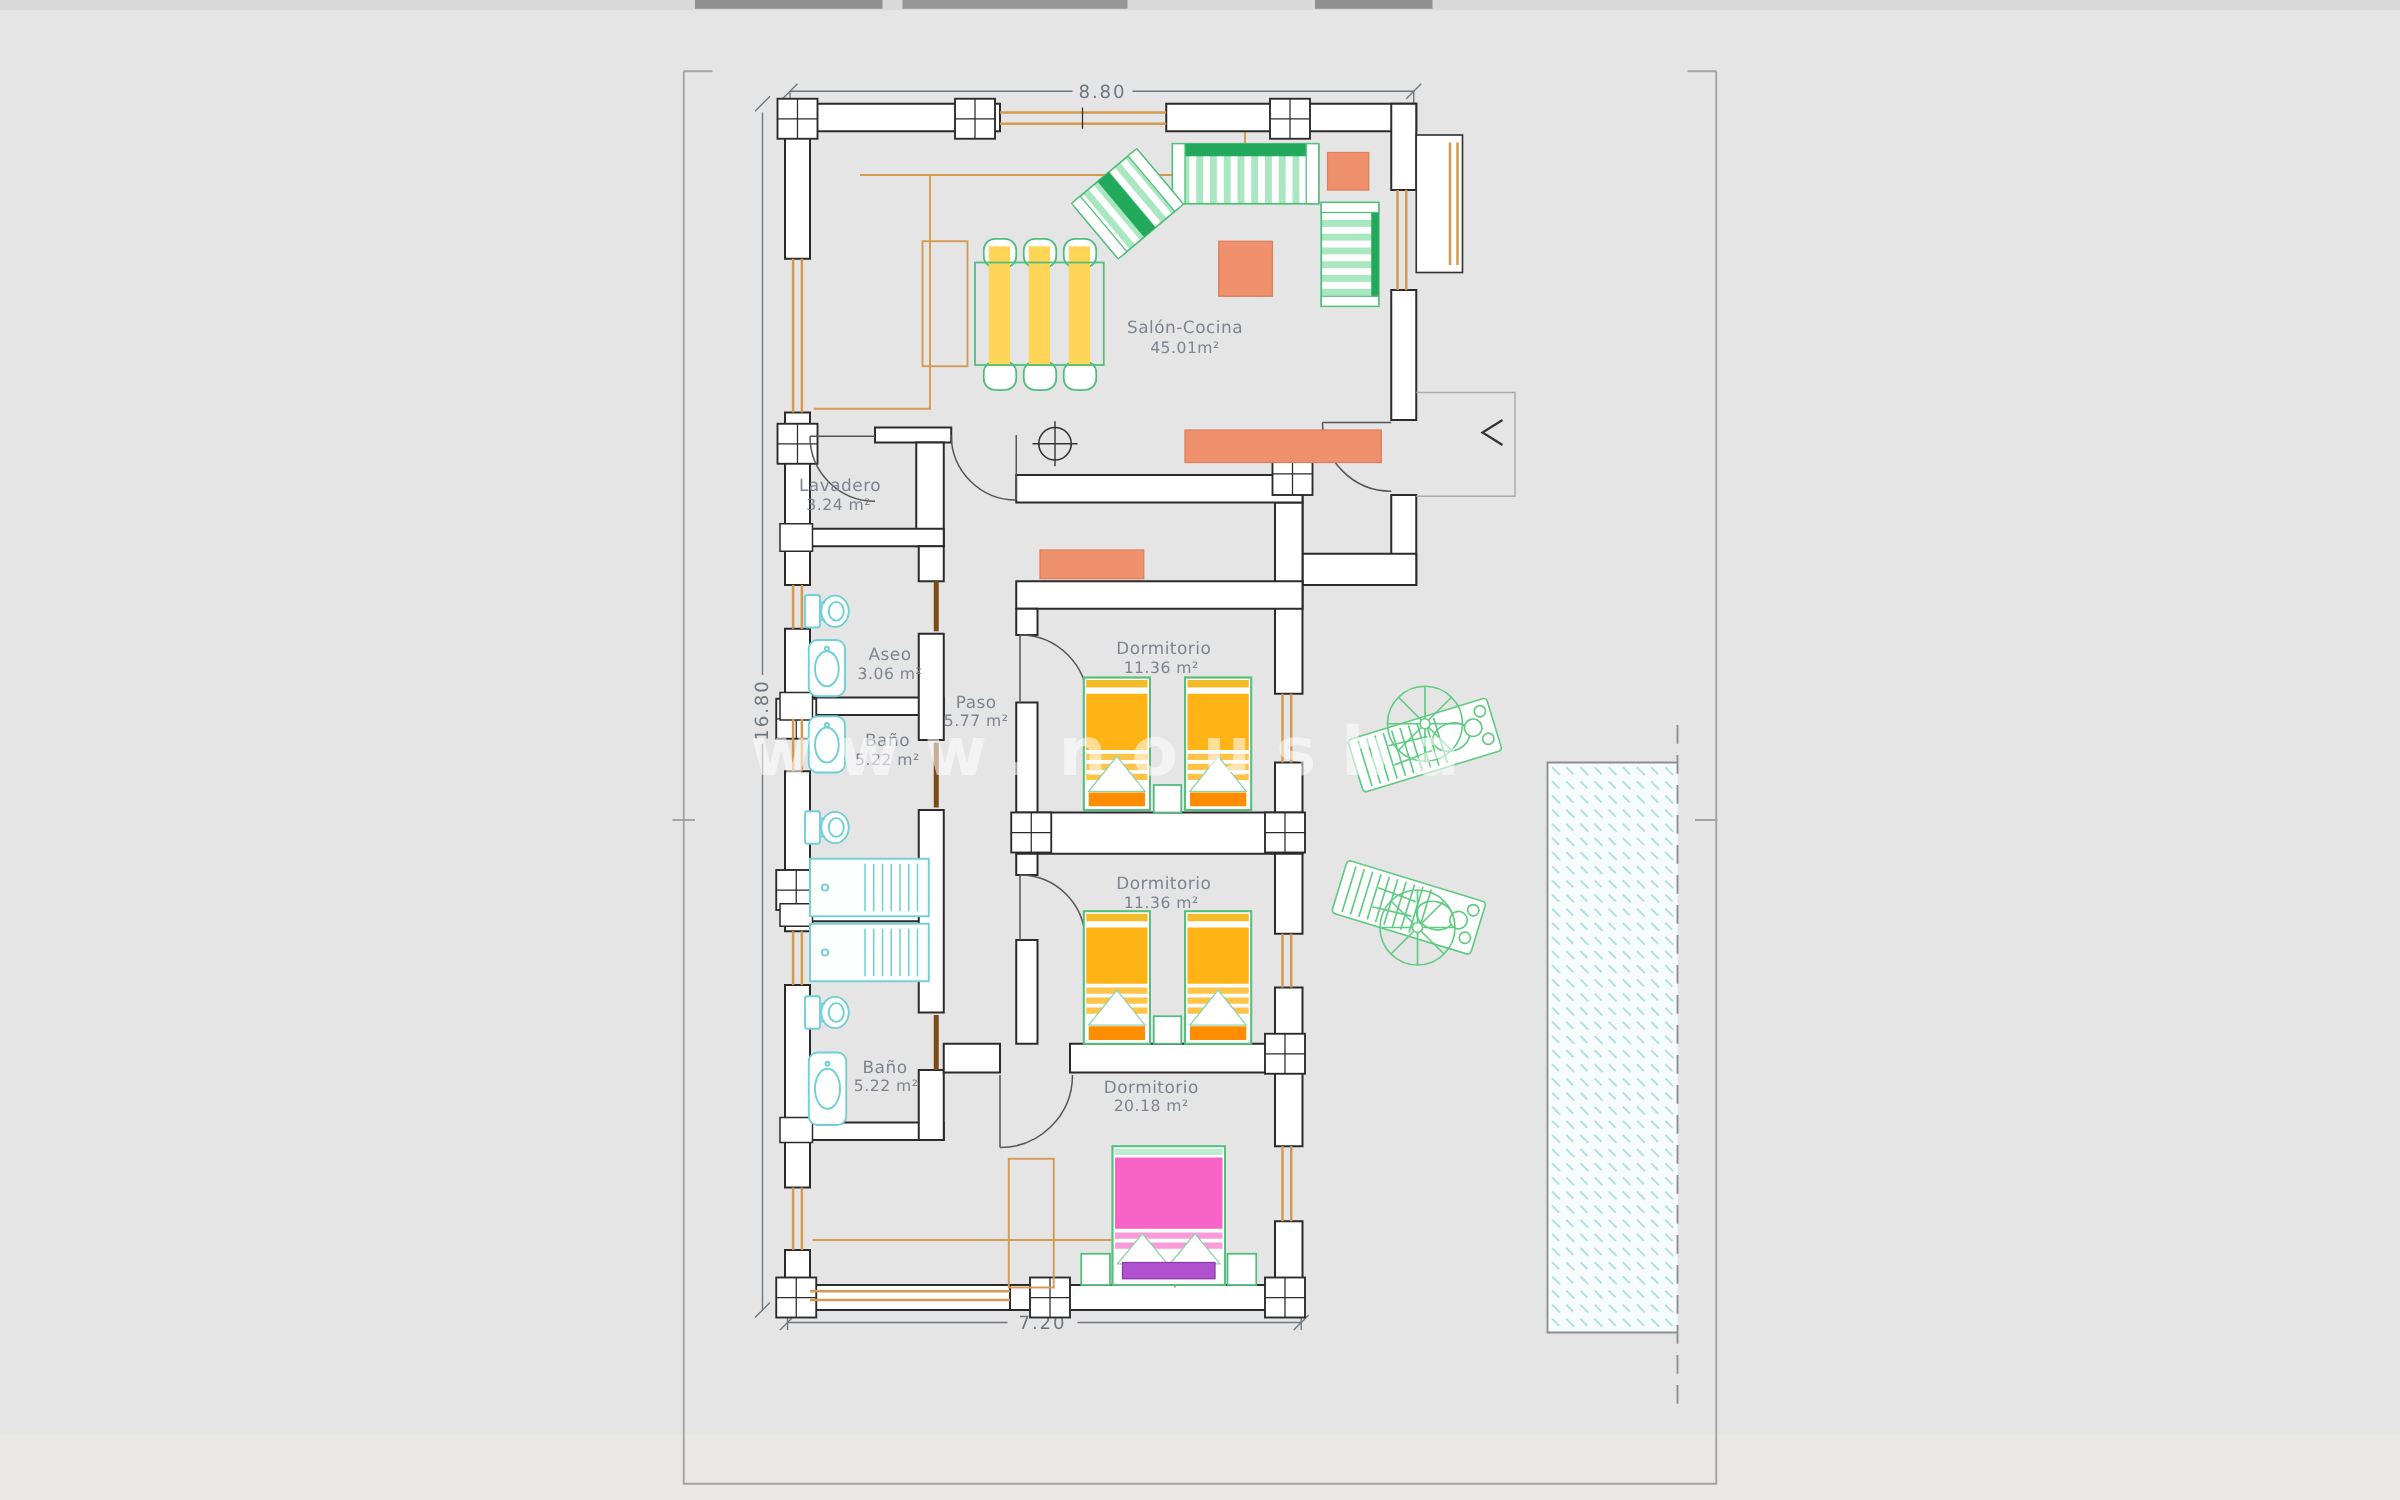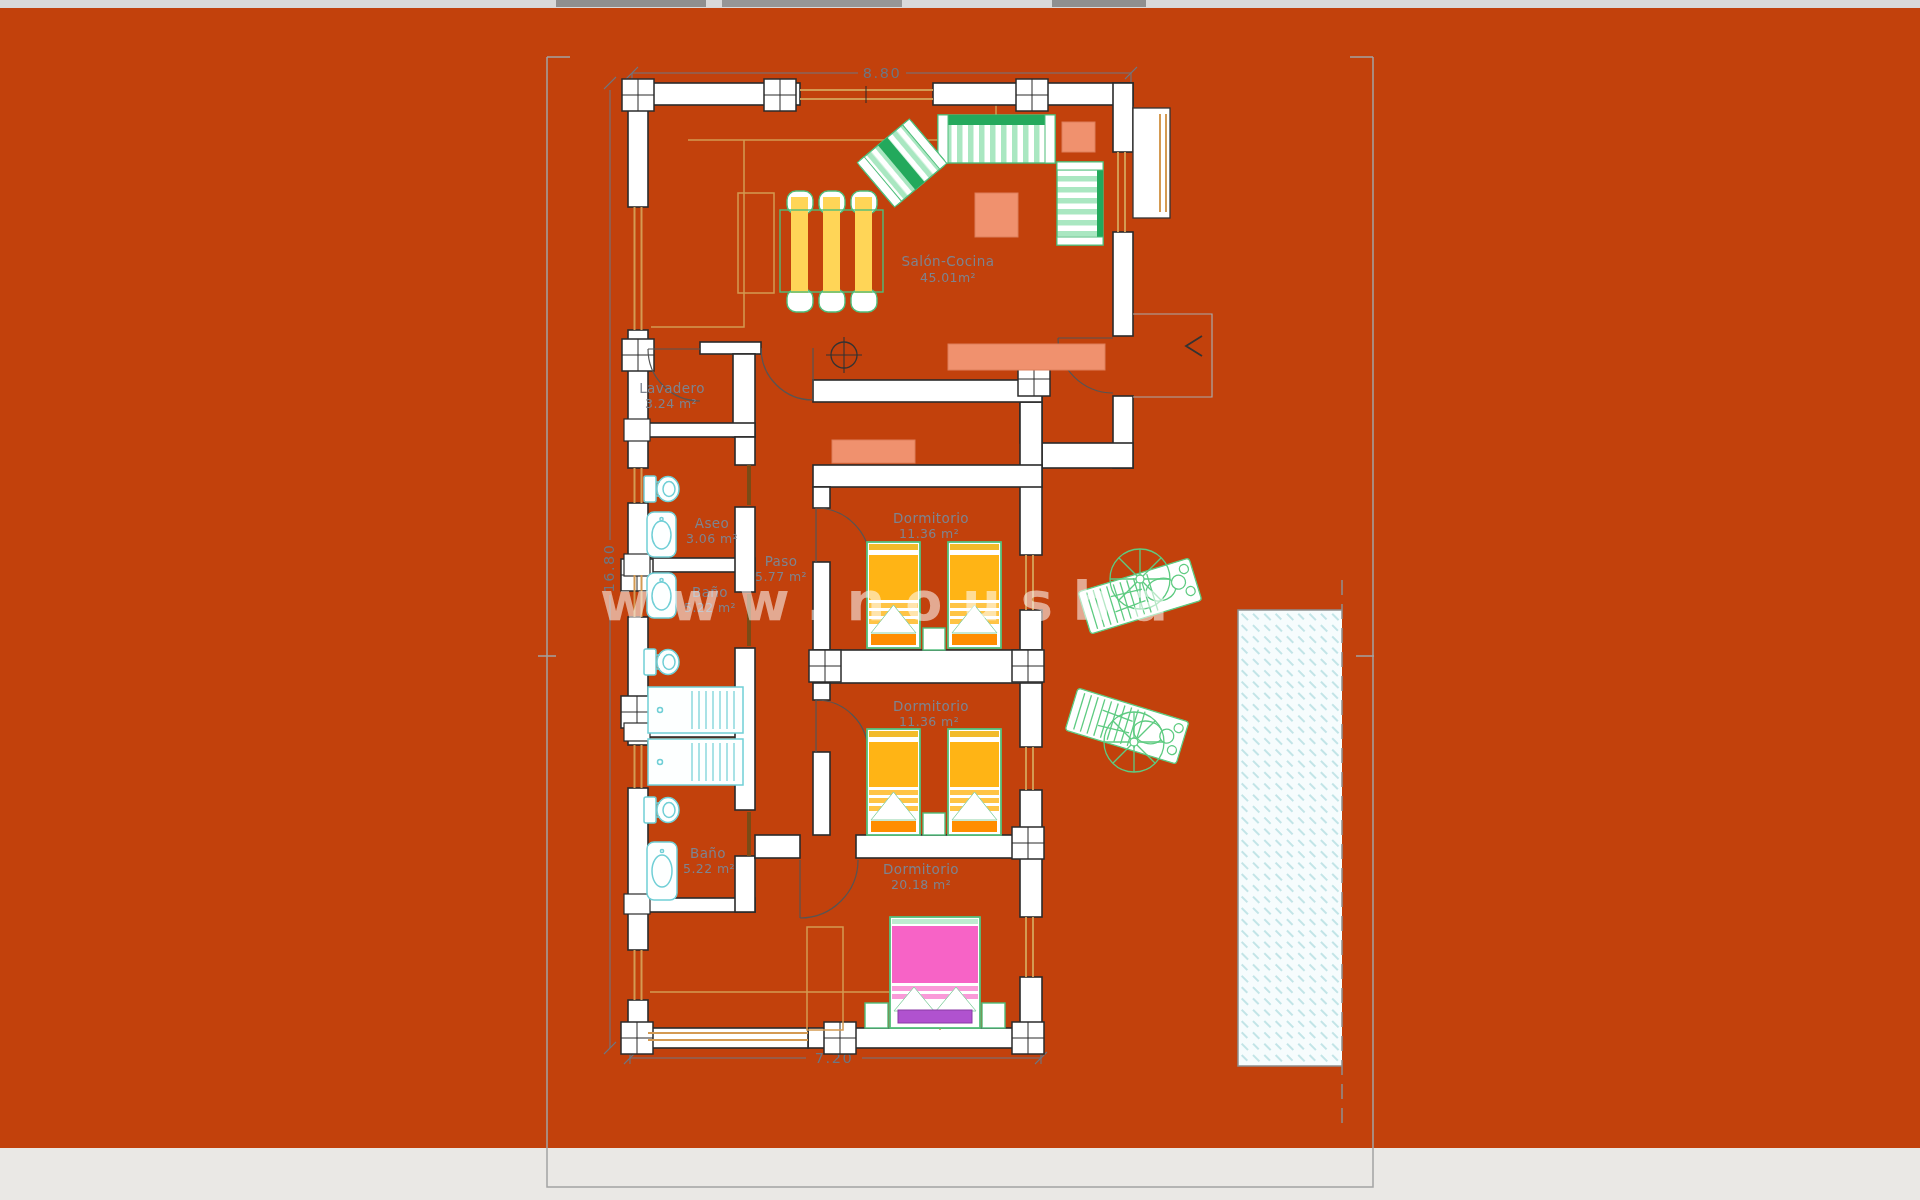--- a/index.html
+++ b/index.html
@@ -1,16 +1,16 @@
 <!DOCTYPE html>
 <html><head>
 <meta charset="utf-8">
 <style>
   html,body{margin:0;padding:0;background:#ffffff;}
-  .stage{position:relative;width:1920px;height:1200px;background:#c2410c;overflow:hidden;
+  .stage{position:relative;width:1920px;height:1200px;background:#e5e5e5;overflow:hidden;
          font-family:"Liberation Sans",sans-serif;}
   svg{position:absolute;left:0;top:0;}
   .wall{fill:#ffffff;stroke:#2b2b2b;stroke-width:1.6;}
   .col{fill:#ffffff;stroke:#2b2b2b;stroke-width:1.5;}
   .colx{stroke:#2b2b2b;stroke-width:1;}
   .jbox{fill:#ffffff;stroke:#2b2b2b;stroke-width:1.2;}
   .win{stroke:#d49a52;stroke-width:2;fill:none;}
   .tan{stroke:#d49a52;stroke-width:1.5;fill:none;}
   .grn{stroke:#4fbe7b;stroke-width:1.4;fill:#ffffff;}
   .grno{stroke:#4fbe7b;stroke-width:1.4;fill:none;}

